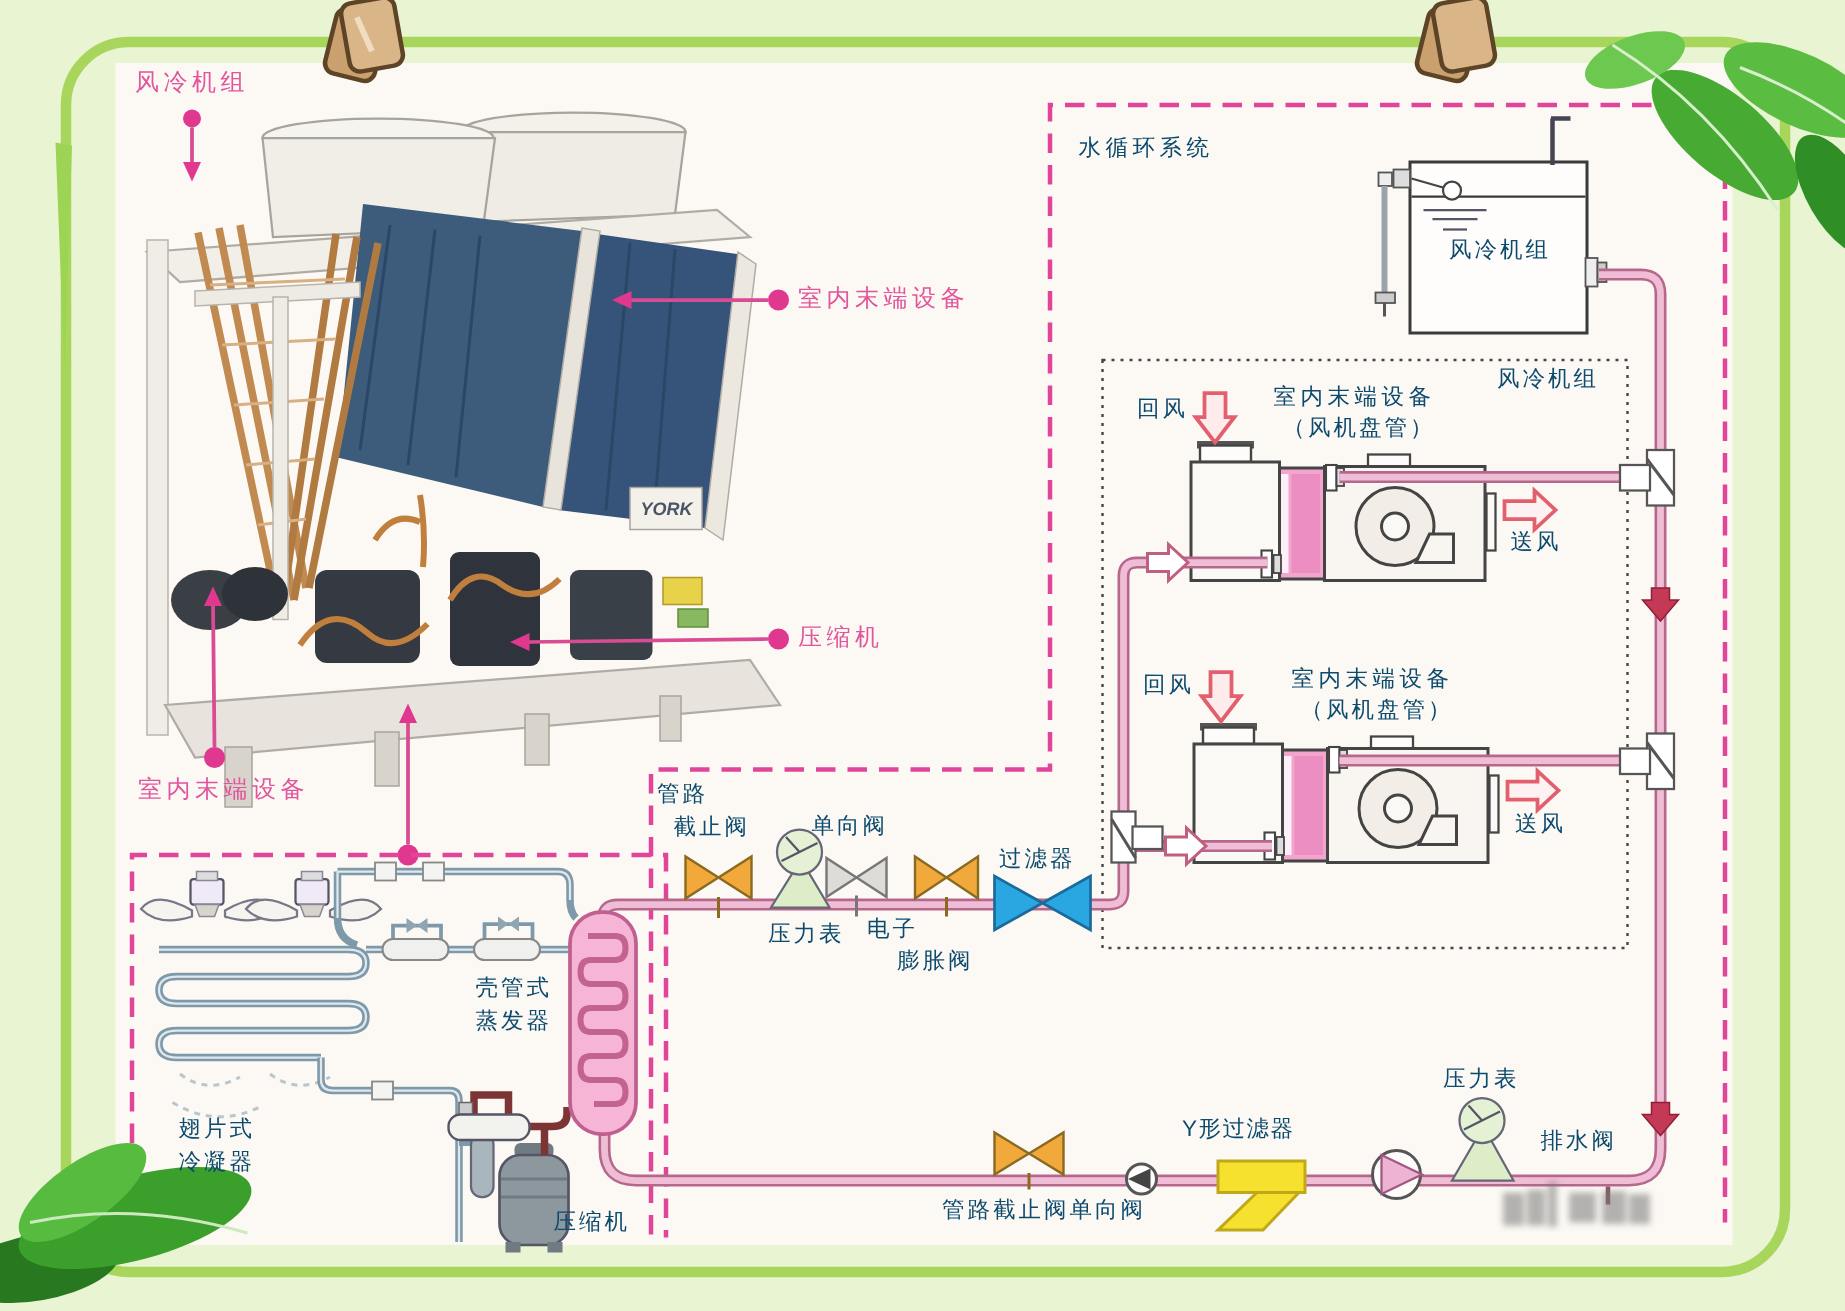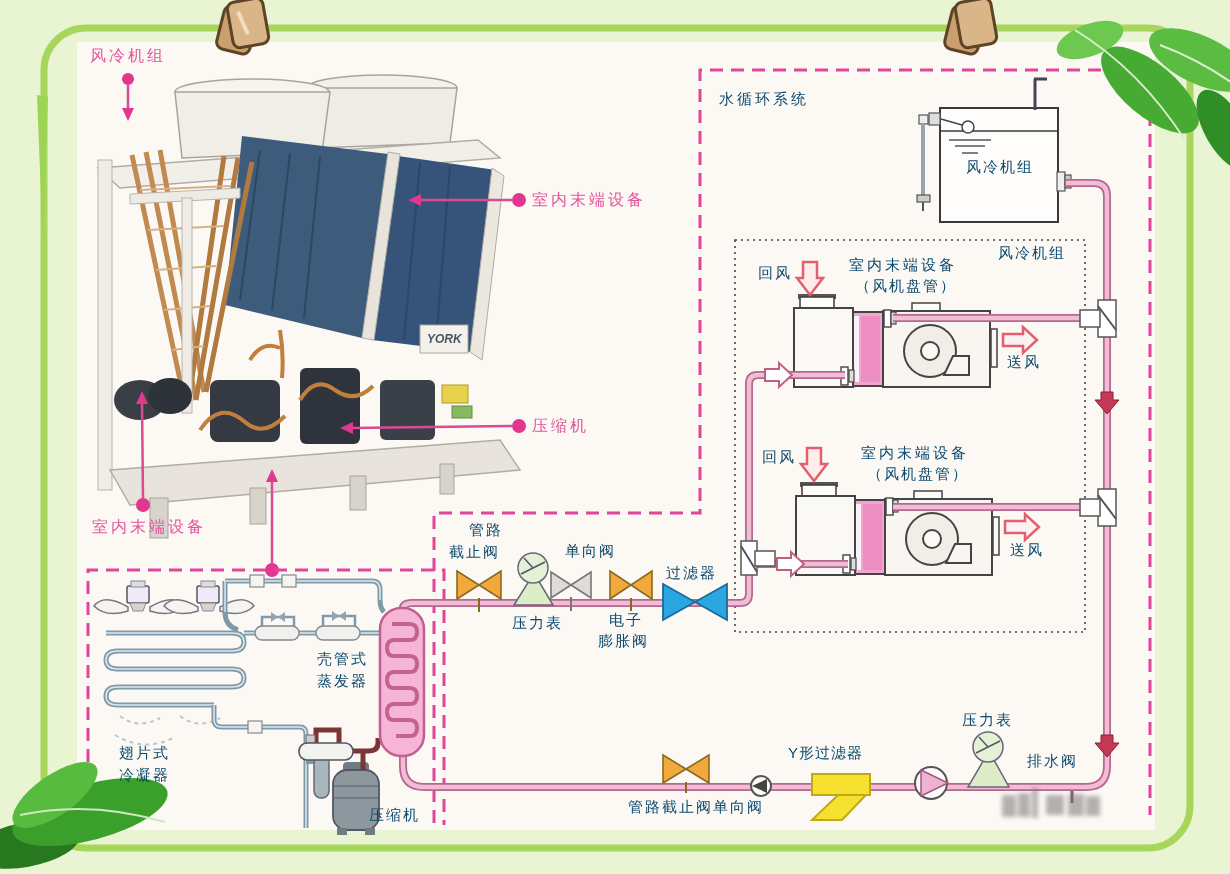--- a/index.html
+++ b/index.html
@@ -290,25 +290,25 @@
 <div class="lbl" style="left:758px;top:264px">回风</div>
 <div class="lbl ls3" style="left:849px;top:256px">室内末端设备</div>
 <div class="lbl" style="left:855px;top:277px">（风机盘管）</div>
 <div class="lbl" style="left:1007px;top:353px">送风</div>
 
 <div class="lbl" style="left:762px;top:448px">回风</div>
 <div class="lbl ls3" style="left:861px;top:444px">室内末端设备</div>
 <div class="lbl" style="left:867px;top:465px">（风机盘管）</div>
 <div class="lbl" style="left:1010px;top:541px">送风</div>
 
-<div class="lbl" style="left:469px;top:521px">管路</div>
+<div class="lbl" style="left:438px;top:521px">管路</div>
 <div class="lbl" style="left:449px;top:543px">截止阀</div>
-<div class="lbl" style="left:565px;top:542px">单向阀</div>
+<div class="lbl" style="left:541px;top:542px">单向阀</div>
 <div class="lbl" style="left:512px;top:614px">压力表</div>
-<div class="lbl" style="left:609px;top:611px">电子</div>
+<div class="lbl" style="left:578px;top:611px">电子</div>
 <div class="lbl" style="left:598px;top:632px">膨胀阀</div>
 <div class="lbl" style="left:666px;top:564px">过滤器</div>
 
 <div class="lbl" style="left:317px;top:650px">壳管式</div>
 <div class="lbl" style="left:317px;top:672px">蒸发器</div>
 <div class="lbl" style="left:119px;top:744px">翅片式</div>
 <div class="lbl" style="left:119px;top:766px">冷凝器</div>
 <div class="lbl" style="left:369px;top:806px">压缩机</div>
 
 <div class="lbl" style="left:628px;top:798px">管路截止阀单向阀</div>

